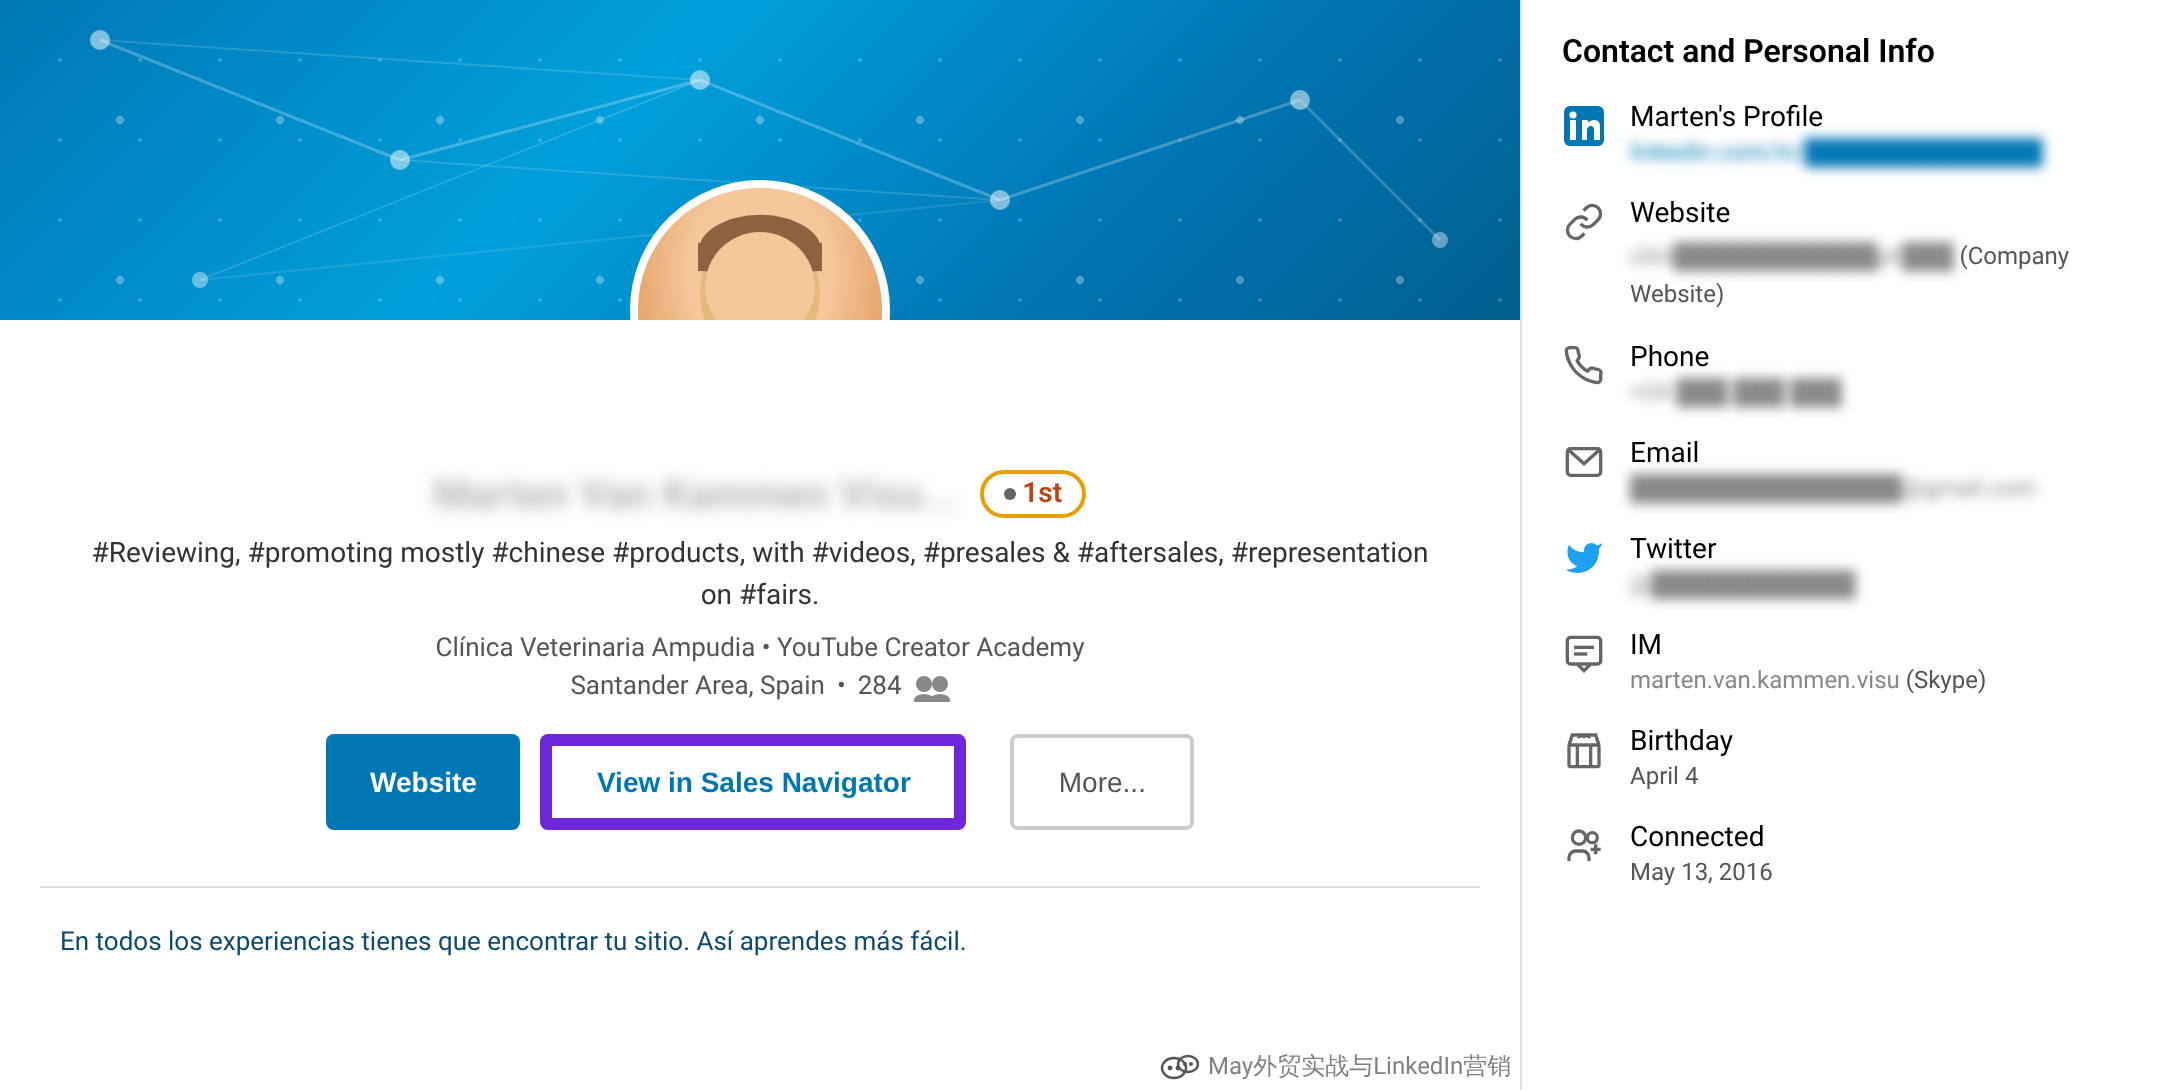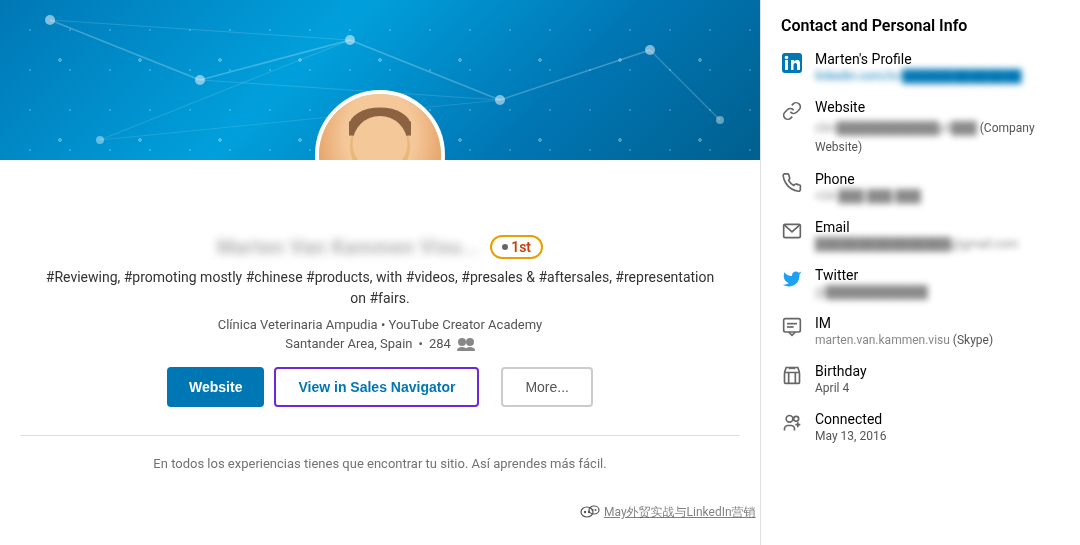--- a/index.html
+++ b/index.html
@@ -175,21 +175,21 @@
       border-radius: 4px;
       padding: 10px 22px;
       font-size: 14px;
       font-weight: 600;
       cursor: pointer;
     }
 
     .btn-secondary {
       background: #fff;
       color: #0077b5;
-      border: 2px solid #6d28d9;
+      border: 6px solid #6d28d9;
       border-radius: 4px;
       padding: 10px 22px;
       font-size: 14px;
       font-weight: 600;
       cursor: pointer;
     }
 
     .btn-more {
       background: #fff;
       color: #555;
@@ -203,22 +203,22 @@
 
     .divider {
       height: 1px;
       background: #e0e0e0;
       margin: 0 20px;
     }
 
     .summary-section {
       padding: 20px 30px;
       font-size: 13px;
-      color: #737373;
-      text-align: center;
+      color: #0c4a6e;
+      text-align: left;
     }
 
     
     .right-panel {
       flex: 1;
       background: #fff;
       border-left: 1px solid #e0e0e0;
       padding: 16px 20px;
       overflow-y: auto;
     }
@@ -351,21 +351,21 @@
       <button class="btn-more">More...</button>
     </div>
   </div>
 
   <div class="divider"></div>
 
   <div class="summary-section">
     <p>En todos los experiencias tienes que encontrar tu sitio. Así aprendes más fácil.</p>
   </div>
 
-  <div style="position:fixed; bottom:24px; left:580px; z-index:10; font-size:12px; color:rgba(60,60,60,0.65); display:flex; align-items:flex-start; gap:4px;text-decoration:underline;">
+  <div style="position:fixed; bottom:3px; left:580px; z-index:10; font-size:12px; color:rgba(60,60,60,0.65); display:flex; align-items:flex-end; gap:4px;">
 
     <svg width="20" height="16" viewBox="0 0 20 16">
       <ellipse cx="7" cy="8" rx="6" ry="5" fill="none" stroke="#555" stroke-width="1.2"></ellipse>
       <circle cx="5" cy="8" r="1.2" fill="#555"></circle>
       <circle cx="9" cy="8" r="1.2" fill="#555"></circle>
       <ellipse cx="14" cy="6" rx="5" ry="4" fill="none" stroke="#555" stroke-width="1.2"></ellipse>
       <circle cx="12.5" cy="6" r="1" fill="#555"></circle>
       <circle cx="15.5" cy="6" r="1" fill="#555"></circle>
     </svg>
     <span>May外贸实战与LinkedIn营销</span>

